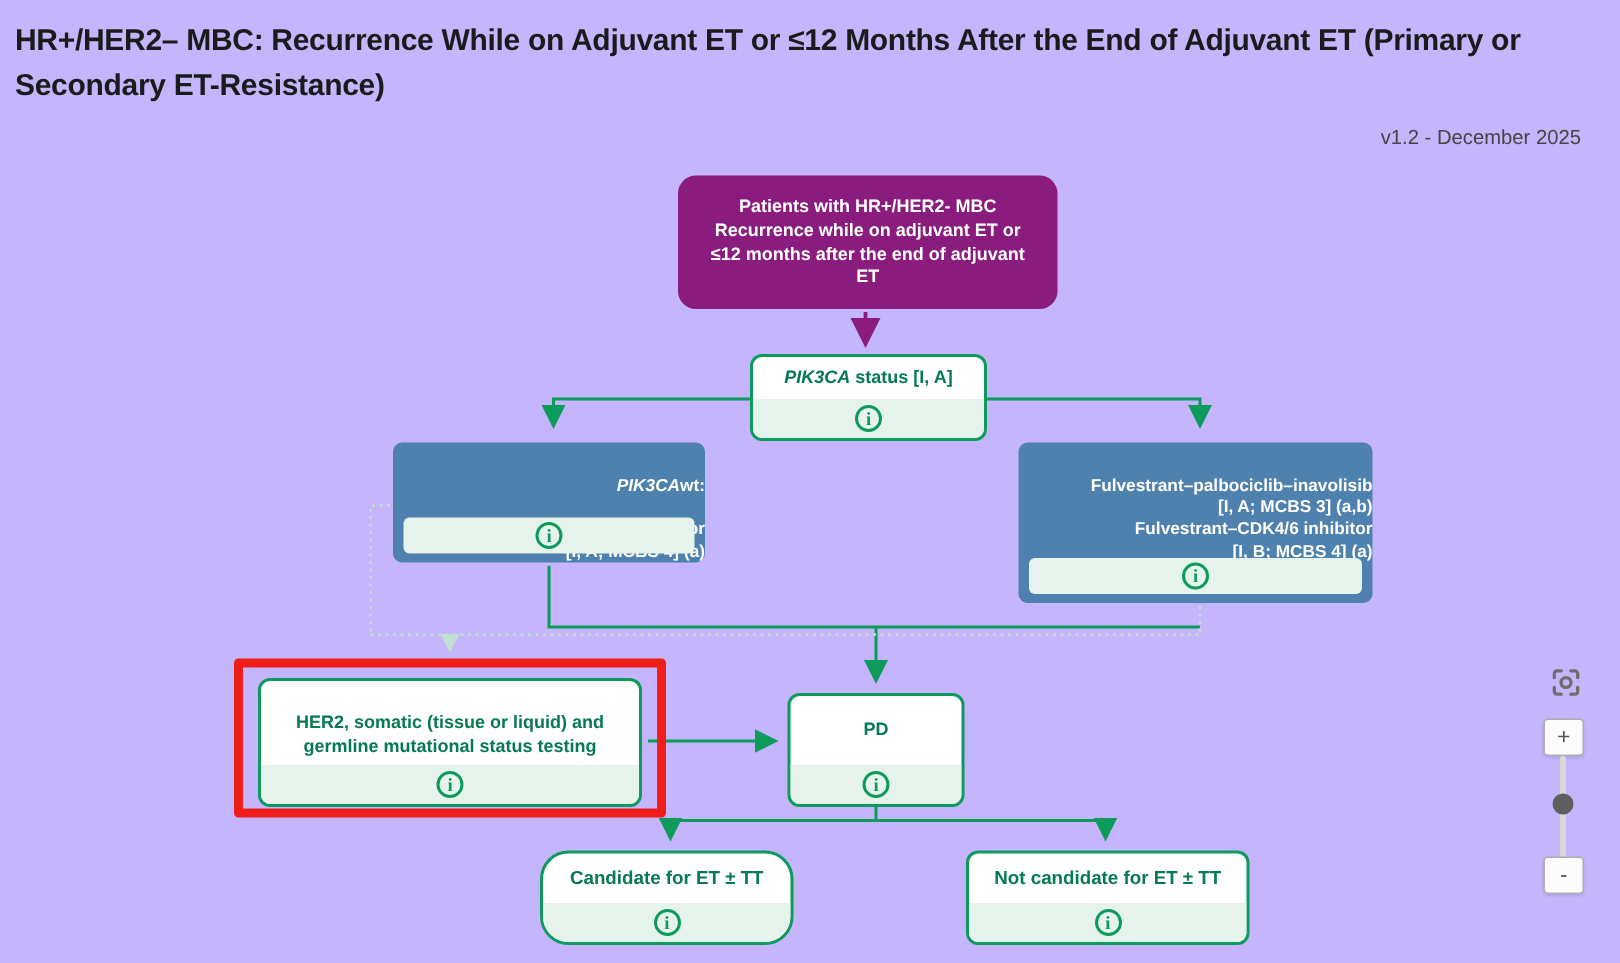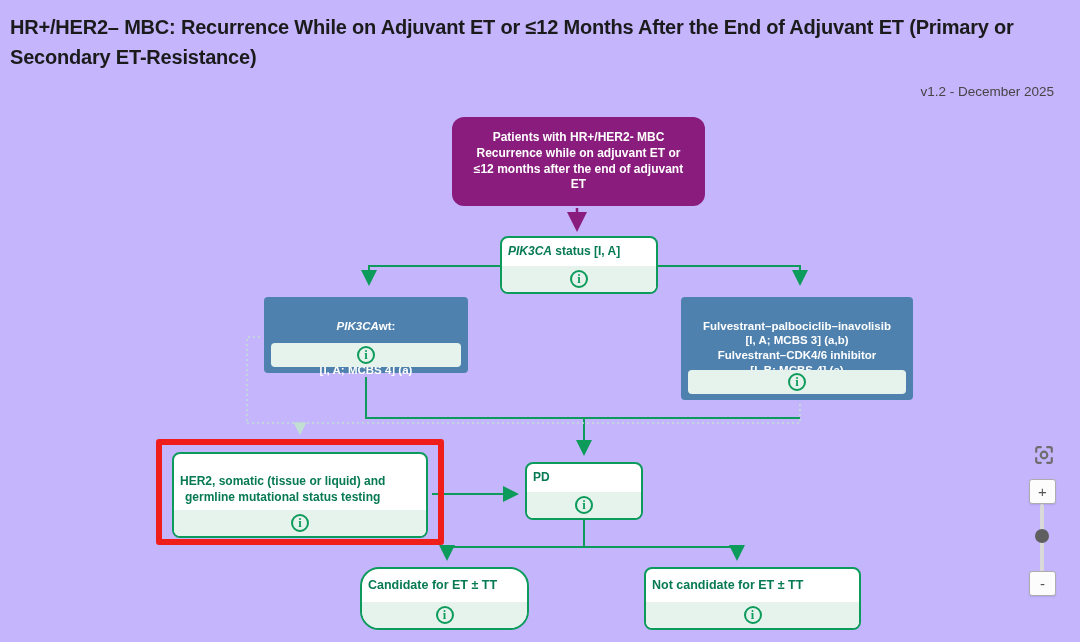--- a/index.html
+++ b/index.html
@@ -16,29 +16,29 @@
   
   #connectors { position:absolute; left:0; top:0; width:1080px; height:642px;
                 pointer-events:none; }
 
   
   .node { position:absolute; display:flex; flex-direction:column; }
   .purple-box { background:#8a1c7d; border-radius:12px; color:#fff;
                 align-items:center; justify-content:center; text-align:center;
                 font-weight:bold; font-size:12px; line-height:1.3; white-space:pre-line;
                 padding:6px 10px; }
-  .blue-box { background:#4e81ad; border:4px solid #c4b5fd; border-radius:8px; color:#fff;
-              text-align:center; font-weight:bold; font-size:11.5px; line-height:1.28; }
+  .blue-box { background:#4e81ad; border:2px solid #c4b5fd; border-radius:8px; color:#fff;
+              text-align:right; font-weight:bold; font-size:11.5px; line-height:1.28; }
   .blue-box .blue-body { padding-top:7px; white-space:pre-line; }
   .blue-strip { position:absolute; left:7px; right:7px; bottom:6px; height:24px;
                 background:#e6f3ec; border-radius:4px;
                 display:flex; align-items:center; justify-content:center; }
   .green-box { background:#fff; border:2px solid #0d9b5c; border-radius:8px;
                overflow:hidden; text-align:center; }
-  .green-body { flex:1; display:flex; align-items:center; 
+  .green-body { flex:1; display:flex; align-items:center; justify-content:center;
                 color:#077a52; font-weight:bold; font-size:12px; line-height:1.3;
                 white-space:pre-line; padding:2px 6px; }
   .green-strip { height:26px; background:#e6f3ec; flex:0 0 26px;
                  display:flex; align-items:center; justify-content:center; }
   .gene { font-style:italic; }
 
   .info-icon { width:18px; height:18px; border:2px solid #0d9b5c; border-radius:50%;
                color:#0d9b5c; display:flex; align-items:center; justify-content:center;
                font-family:"Liberation Serif", serif; font-size:12.5px; font-weight:bold;
                line-height:1; cursor:pointer; background:transparent; }
@@ -148,35 +148,35 @@
   <div class="red-frame"></div>
 
   <div class="node green-box" style="left:172px; top:452px; width:256px; height:86px;">
     <div class="green-body" style="align-items:flex-start; padding-top:20px;">HER2, somatic (tissue or liquid) and
 germline mutational status testing</div>
     <div class="green-strip">
       <span class="info-icon">i</span>
     </div>
   </div>
 
-  <div class="node green-box" style="left:525px; top:462px; width:118px; height:58px;">
+  <div class="node green-box" style="left:525px; top:462px; width:118px; height:76px;">
     <div class="green-body">PD</div>
     <div class="green-strip">
       <span class="info-icon">i</span>
     </div>
   </div>
 
   <div class="node green-box" style="left:360px; top:567px; width:169px; height:63px;border-radius:19px;">
     <div class="green-body" style="font-size:12.5px;">Candidate for ET ± TT</div>
     <div class="green-strip">
       <span class="info-icon">i</span>
     </div>
   </div>
 
-  <div class="node green-box" style="left:644px; top:567px; width:217px; height:63px;">
+  <div class="node green-box" style="left:644px; top:567px; width:189px; height:63px;">
     <div class="green-body" style="font-size:12.5px;">Not candidate for ET ± TT</div>
     <div class="green-strip">
       <span class="info-icon">i</span>
     </div>
   </div>
 
   <button class="focus-btn">
     <svg width="22" height="22" viewBox="0 0 24 24" fill="none" stroke="#6e6e6e" stroke-width="2.4" stroke-linecap="round">
       <path d="M3.5 8.5 V5.5 a2 2 0 0 1 2 -2 h3"></path>
       <path d="M15.5 3.5 h3 a2 2 0 0 1 2 2 v3"></path>

